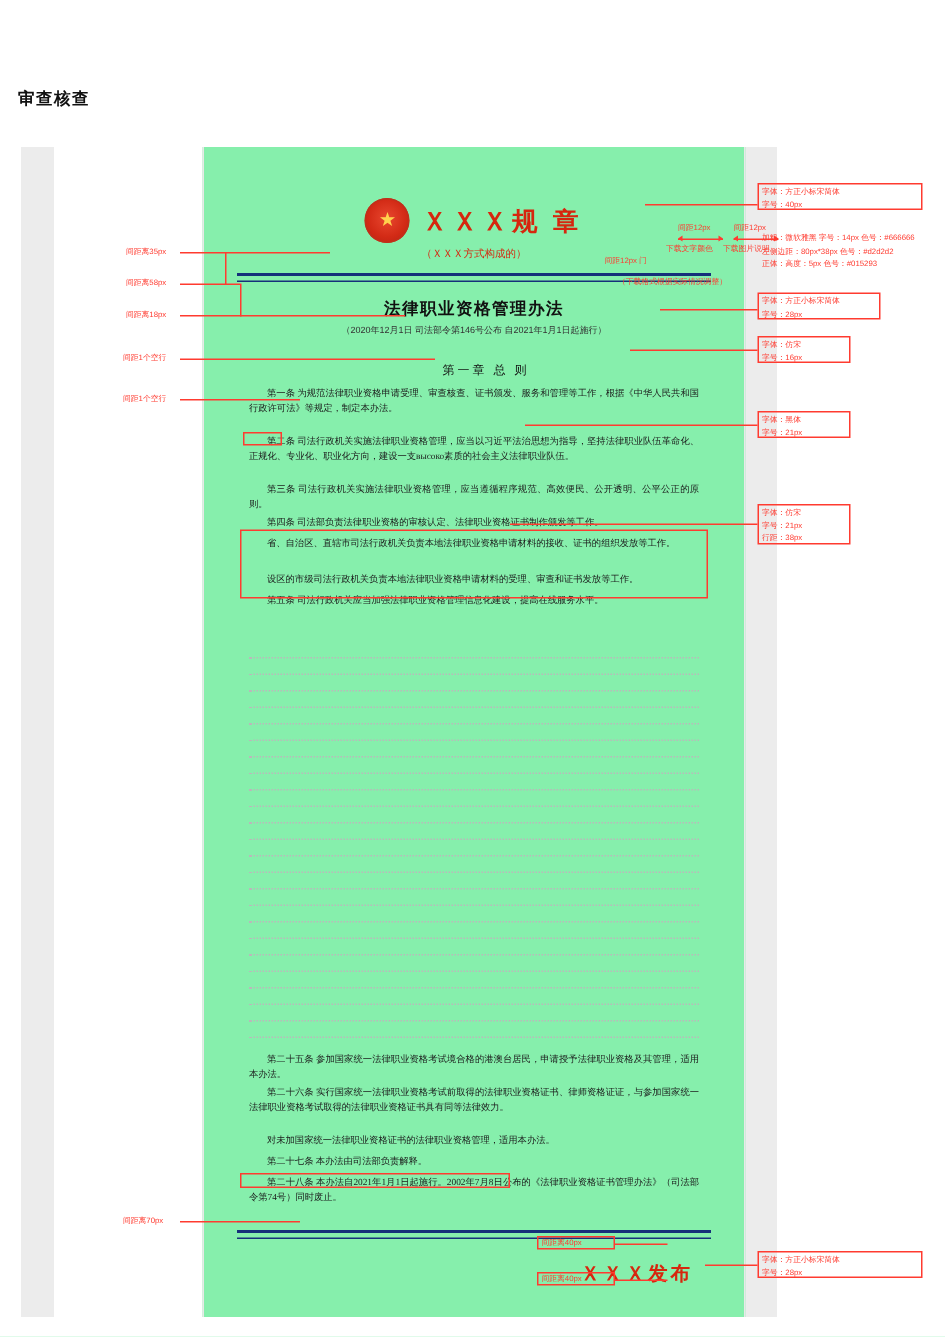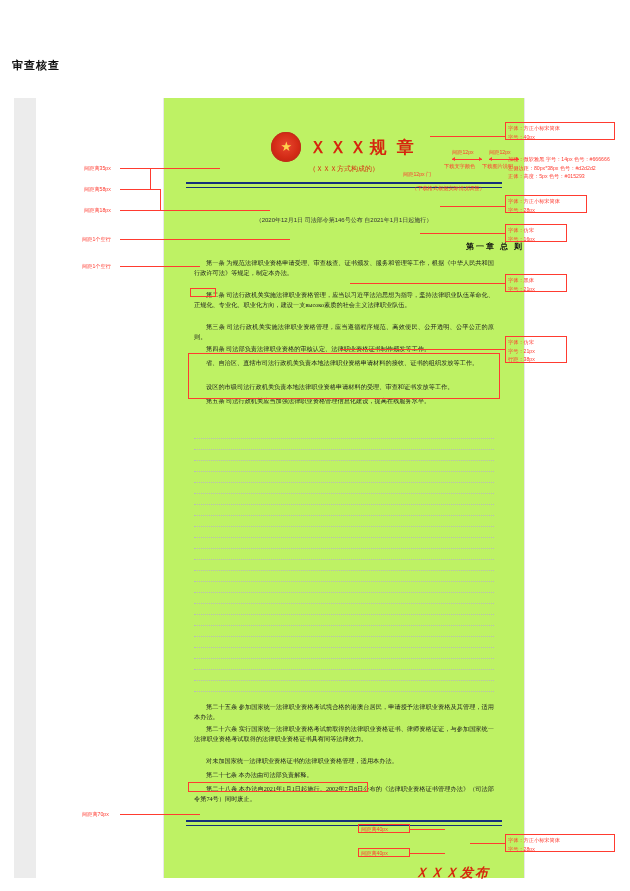--- a/index.html
+++ b/index.html
@@ -23,24 +23,23 @@
     color: #111;
     letter-spacing: 1px;
   }
   
   #sheet {
     position: absolute;
     left: 135px;
     top: 98px;
     width: 360px;
     height: 780px;
-    background: #bef264;
+    background: #86efac;
     border-left: 1px solid #e8e8e8;
     border-right: 1px solid #e8e8e8;
-    margin-left: 28px;
   }
   
   .gutter {
     position: absolute;
     top: 98px;
     width: 22px;
     height: 780px;
     background: #ececec;
   }
   #gutter-left { left: 14px; }
@@ -120,24 +119,24 @@
     position: absolute;
     left: 0; right: 0;
     top: 118px;
     text-align: center;
     font-size: 6px;
     color: #333;
   }
   .chapter {
     position: absolute;
     left: 16px; right: 0;
-    text-align: right;
+    text-align: center;
     font-family: "Liberation Serif", serif;
     font-size: 8px;
-    font-weight: bold;
+    font-weight: normal;
     color: #111;
     letter-spacing: 2px;
   }
   #chapter-1 { top: 143px; }
   #chapter-5 { top: 584px; }
 
   .para {
     position: absolute;
     left: 30px;
     width: 300px;
@@ -172,27 +171,26 @@
   .foot-rule-thin {
     position: absolute;
     left: 22px; right: 22px;
     top: 727px;
     height: 1px;
     background: #15307a;
   }
   .issuer {
     position: absolute;
     right: 34px;
-    top: 766px;
+    top: 742px;
     font-family: "Liberation Serif", serif;
     font-size: 13px;
     font-weight: bold;
     color: #d6260e;
     letter-spacing: 2px;
-    font-style: italic;
   }
 
   
   .anno {
     position: absolute;
     font-size: 5.2px;
     color: #ff3b30;
     line-height: 8px;
     white-space: nowrap;
   }
@@ -246,20 +244,21 @@
 
   <div class="emblem-wrap">
     <div class="emblem"></div>
     <div class="emblem-title">ＸＸＸ规 章</div>
   </div>
   <div class="emblem-sub">（ＸＸＸ方式构成的）</div>
 
   <div class="rule-thick"></div>
   <div class="rule-thin"></div>
 
+  <div class="doc-title">法律职业资格管理办法</div>
   <div class="doc-sub">（2020年12月1日 司法部令第146号公布 自2021年1月1日起施行）</div>
 
   <div class="chapter" id="chapter-1">第一章 总 则</div>
 
   <div class="para" style="top:160px;">第一条 为规范法律职业资格申请受理、审查核查、证书颁发、服务和管理等工作，根据《中华人民共和国行政许可法》等规定，制定本办法。</div>
   <div class="para" style="top:192px;">第二条 司法行政机关实施法律职业资格管理，应当以习近平法治思想为指导，坚持法律职业队伍革命化、正规化、专业化、职业化方向，建设一支высоко素质的社会主义法律职业队伍。</div>
   <div class="para" style="top:224px;">第三条 司法行政机关实施法律职业资格管理，应当遵循程序规范、高效便民、公开透明、公平公正的原则。</div>
   <div class="para" style="top:246px;">第四条 司法部负责法律职业资格的审核认定、法律职业资格证书制作颁发等工作。</div>
   <div class="para" style="top:260px;">省、自治区、直辖市司法行政机关负责本地法律职业资格申请材料的接收、证书的组织发放等工作。</div>
   <div class="para" style="top:284px;">设区的市级司法行政机关负责本地法律职业资格申请材料的受理、审查和证书发放等工作。</div>

